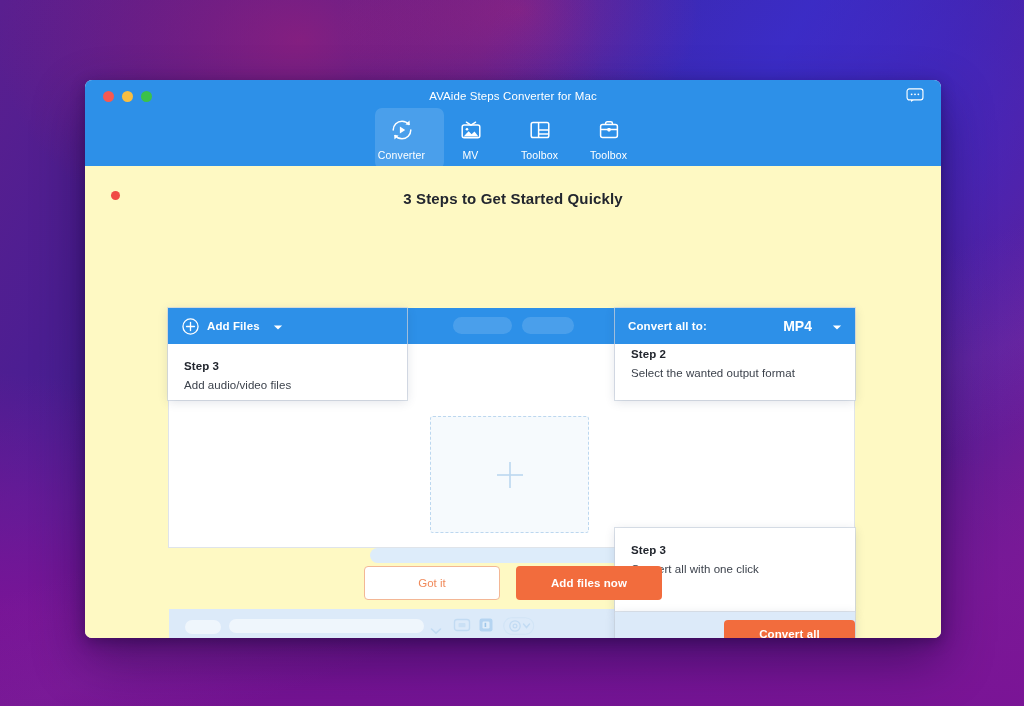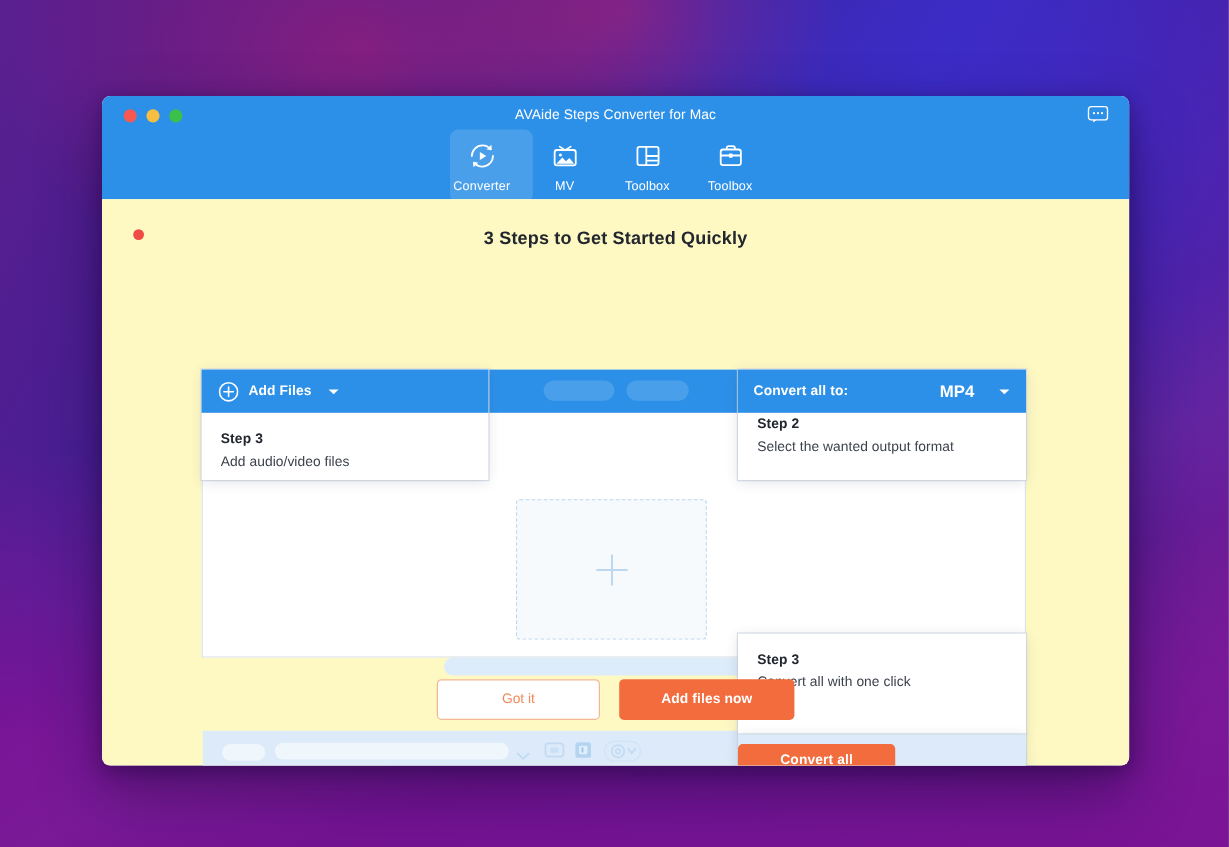--- a/index.html
+++ b/index.html
@@ -349,21 +349,21 @@
   #step3-body { padding: 16px 16px 0 16px; }
   #step3-footer {
     position: absolute;
     left: 530px;
     top: 446px;
     width: 240px;
     height: 44px;
     background: #dceaf9;
     display: flex;
     align-items: center;
-    justify-content: flex-start;
+    justify-content: flex-end;
     box-shadow: 0 2px 10px rgba(40,60,90,0.14),
                 0 0 0 1px rgba(210,218,228,0.75);
   }
   #convert-all-button {
     width: 131px;
     height: 29px;
     border-radius: 4px;
     background: #f26c3d;
     color: #ffffff;
     font-size: 11.5px;

